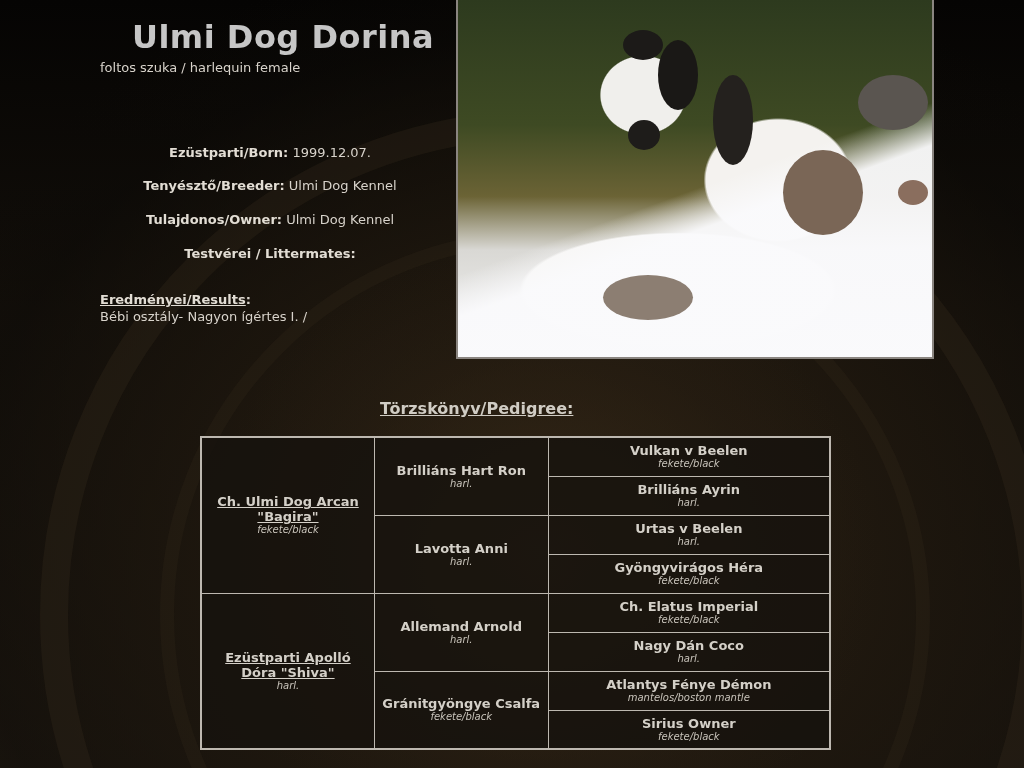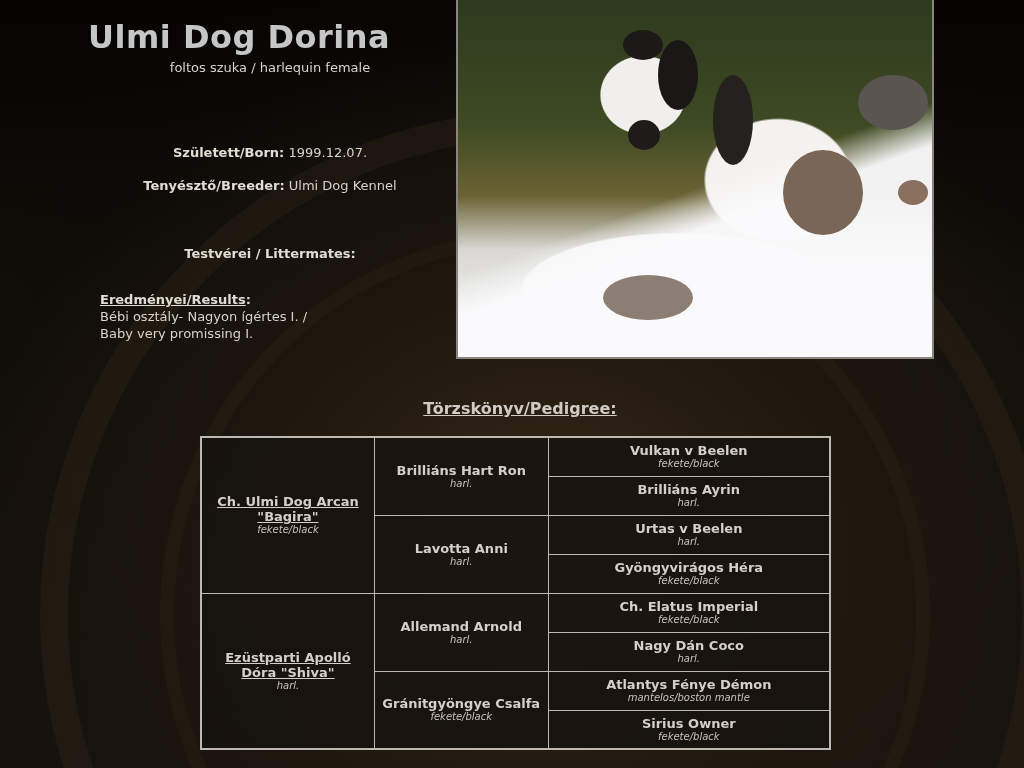--- a/index.html
+++ b/index.html
@@ -21,27 +21,27 @@
     }
     .bg-ring {
       position: absolute; border-radius: 50%;
       border: 28px solid rgba(70,55,35,0.22);
     }
     .bg-ring.r1 { left: 40px; top: 110px; width: 1010px; height: 1010px; }
     .bg-ring.r2 { left: 160px; top: 230px; width: 770px; height: 770px; border-width: 14px; border-color: rgba(70,55,35,0.16); }
     .content { position: absolute; inset: 0; z-index: 1; }
 
     .title {
-      position: absolute; left: 88px; top: 18px; width: 340px;
-      font-size: 32px; font-weight: bold;
+      position: absolute; left: 113px; top: 18px; width: 340px;
+      text-align: center; font-size: 32px; font-weight: bold;
       color: #c6c6c6; letter-spacing: 0.5px;
     }
     .subtitle {
       position: absolute; left: 100px; top: 60px; width: 340px;
-      text-align: center; font-size: 13px; color: #d8d3cb;
+      text-align: left; font-size: 13px; color: #d8d3cb;
     }
     .info {
       position: absolute; left: 100px; width: 340px;
       text-align: center; font-size: 13px; color: #d8d3cb;
     }
     .info b { font-weight: bold; color: #e2ddd4; }
     .info .lnk { font-weight: bold; color: #e2ddd4; cursor: pointer; }
     .results {
       position: absolute; left: 100px; top: 291px; width: 340px;
       font-size: 13px; line-height: 17px; color: #d8d3cb;
@@ -56,21 +56,21 @@
         linear-gradient(160deg, transparent 0 52%, rgba(250,250,252,0.95) 60%),
         radial-gradient(ellipse 120px 100px at 320px 180px, #f4f2ef 0 60%, transparent 62%),
         radial-gradient(ellipse 60px 55px at 185px 95px, #f0efec 0 70%, transparent 72%),
         radial-gradient(ellipse 220px 80px at 220px 290px, #f7f6f4 0 70%, transparent 72%),
         linear-gradient(180deg, #2d3a1e 0%, #3e4a23 35%, #6b6335 55%, #d9d8d4 70%, #f5f5f6 100%);
     }
     .spot { position: absolute; border-radius: 50%; }
 
     .ped-title {
       position: absolute; left: 380px; top: 399px; width: 280px;
-      text-align: center; font-size: 16px; font-weight: bold;
+      text-align: left; font-size: 16px; font-weight: bold;
       color: #d0ccc4; text-decoration: underline; cursor: pointer;
     }
     table.ped {
       position: absolute; left: 200px; top: 436px;
       width: 631px; height: 312px;
       border-collapse: collapse;
       background: rgba(22,18,13,0.82);
       border: 2px solid #bdb8b0;
     }
     table.ped td {
@@ -94,37 +94,40 @@
   <div class="bg-ring r1"></div>
   <div class="bg-ring r2"></div>
 </div>
 
 <div class="content">
 
   <div class="title">Ulmi Dog Dorina</div>
   <div class="subtitle">foltos szuka / harlequin female</div>
 
   <div class="info" style="top:145px">
-    <b>Született/Born:</b>
+    <b>Ezüstparti/Born:</b>
     <span>1999.12.07.</span>
   </div>
   <div class="info" style="top:178px">
     <b>Tenyésztő/Breeder:</b>
+    <span>Ulmi Dog Kennel</span>
+  </div>
+  <div class="info" style="top:212px">
+    <b>Tulajdonos/Owner:</b>
     <span>Ulmi Dog Kennel</span>
   </div>
   <div class="info" style="top:246px">
     <span class="lnk">Testvérei / Littermates:</span>
   </div>
 
   <div class="results">
     <div>
       <span class="lnk">Eredményei/Results</span><b>:</b>
     </div>
     <div>Bébi osztály- Nagyon ígértes I. /</div>
-    <div>Baby very promissing I.</div>
   </div>
 
   <div class="photo">
     <div class="spot" style="left:165px;top:30px;width:40px;height:30px;background:#1c1a18"></div>
     <div class="spot" style="left:200px;top:40px;width:40px;height:70px;background:#1a1816"></div>
     <div class="spot" style="left:170px;top:120px;width:32px;height:30px;background:#1e1c1a"></div>
     <div class="spot" style="left:255px;top:75px;width:40px;height:90px;background:#24211e"></div>
     <div class="spot" style="left:325px;top:150px;width:80px;height:85px;background:#7a6656"></div>
     <div class="spot" style="left:400px;top:75px;width:70px;height:55px;background:#5a5550"></div>
     <div class="spot" style="left:440px;top:180px;width:30px;height:25px;background:#8a6e5e"></div>

